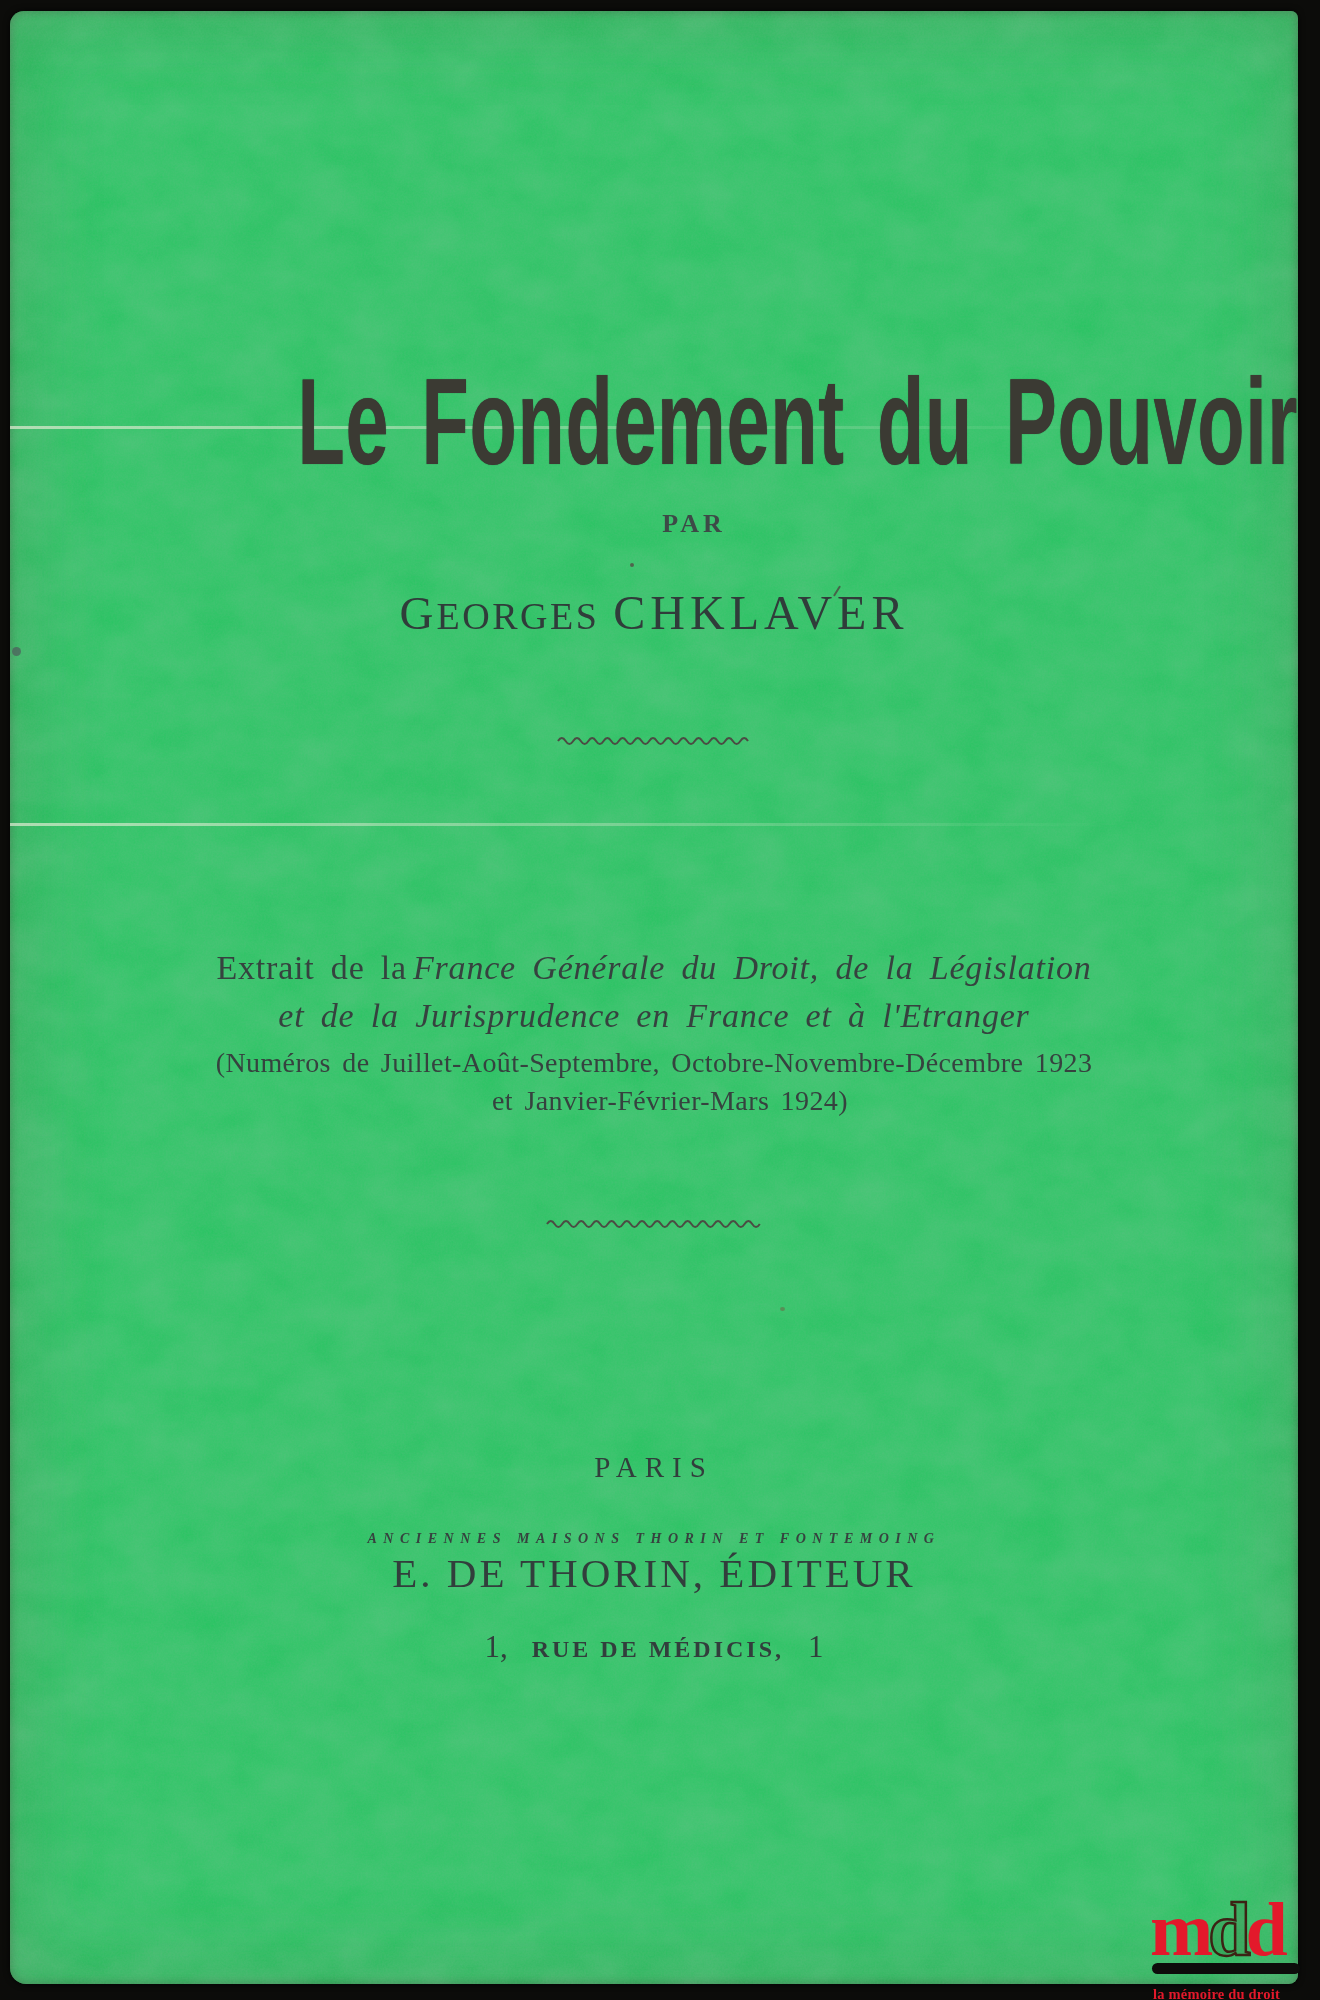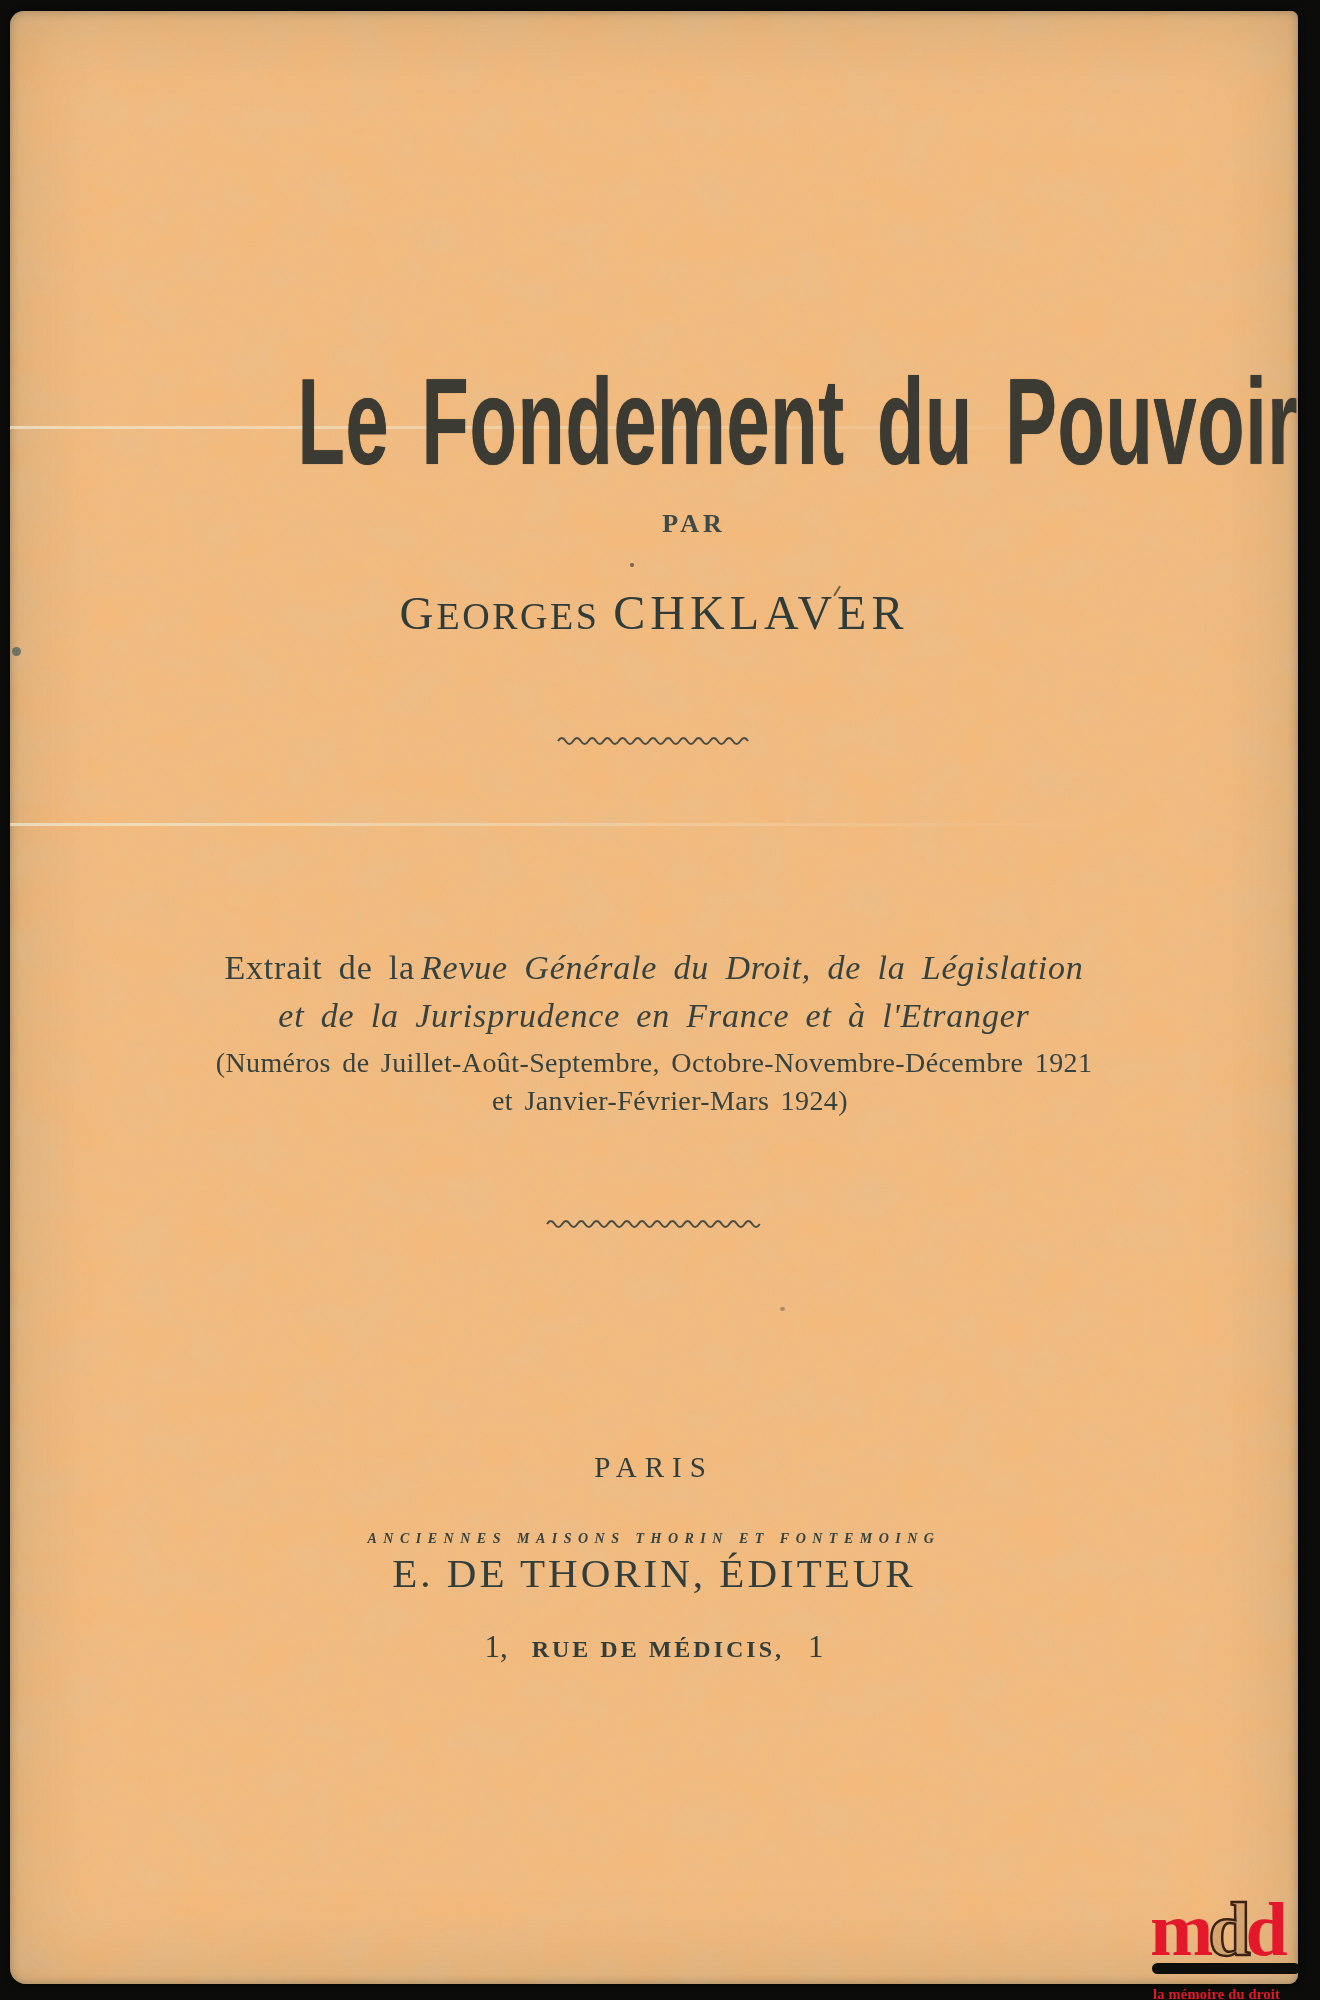--- a/index.html
+++ b/index.html
@@ -8,21 +8,21 @@
     background:#0c0c0a;
     position:relative;
     overflow:hidden;
     font-family:"Liberation Serif", serif;
   }
   .scan{position:absolute;inset:0;}
   
   .paper{
     position:absolute;
     left:10px;top:11px;width:1288px;height:1973px;
-    background:#fdba74;
+    background:#22c55e;
     border-radius:14px 7px 9px 16px;
     box-shadow:
       inset 0 0 90px rgba(88,90,68,.28),
       inset 0 0 10px rgba(50,52,38,.45),
       0 0 6px rgba(0,0,0,.8);
     overflow:hidden;
   }
   .texture{position:absolute;inset:0;width:100%;height:100%;pointer-events:none;}
   .fold{
     position:absolute;left:0;height:3px;width:100%;
@@ -168,24 +168,24 @@
       <span class="g-init">G</span><span class="g-rest">EORGES</span><span class="surname">CHKLAVER</span>
     </div>
 
     <div class="wavy w1">
       <svg width="196" height="14" viewBox="0 0 196 14">
         <path d="M2 8 q3.8 -6 7.6 0 t7.6 0 t7.6 0 t7.6 0 t7.6 0 t7.6 0 t7.6 0 t7.6 0 t7.6 0 t7.6 0 t7.6 0 t7.6 0 t7.6 0 t7.6 0 t7.6 0 t7.6 0 t7.6 0 t7.6 0 t7.6 0 t7.6 0 t7.6 0 t7.6 0 t7.6 0 t7.6 0 t7.6 0" fill="none" stroke="#4b4c43" stroke-width="2"></path>
       </svg>
     </div>
 
     <div class="block extract1">
-      <span>Extrait de la</span><em>Revue Générale du Droit, de la Législation</em>
+      <span>Extrait de la</span><em>France Générale du Droit, de la Législation</em>
     </div>
     <div class="block extract2">et de la Jurisprudence en France et à l'Etranger</div>
-    <div class="block issues1">(Numéros de Juillet-Août-Septembre, Octobre-Novembre-Décembre 1921</div>
+    <div class="block issues1">(Numéros de Juillet-Août-Septembre, Octobre-Novembre-Décembre 1923</div>
     <div class="block issues2">et Janvier-Février-Mars 1924)</div>
 
     <div class="wavy w2">
       <svg width="218" height="14" viewBox="0 0 218 14">
         <path d="M2 8 q3.8 -6 7.6 0 t7.6 0 t7.6 0 t7.6 0 t7.6 0 t7.6 0 t7.6 0 t7.6 0 t7.6 0 t7.6 0 t7.6 0 t7.6 0 t7.6 0 t7.6 0 t7.6 0 t7.6 0 t7.6 0 t7.6 0 t7.6 0 t7.6 0 t7.6 0 t7.6 0 t7.6 0 t7.6 0 t7.6 0 t7.6 0 t7.6 0 t7.6 0" fill="none" stroke="#4b4c43" stroke-width="2"></path>
       </svg>
     </div>
 
     <div class="block city">PARIS</div>
     <div class="block publisher">E. DE THORIN, ÉDITEUR</div>

